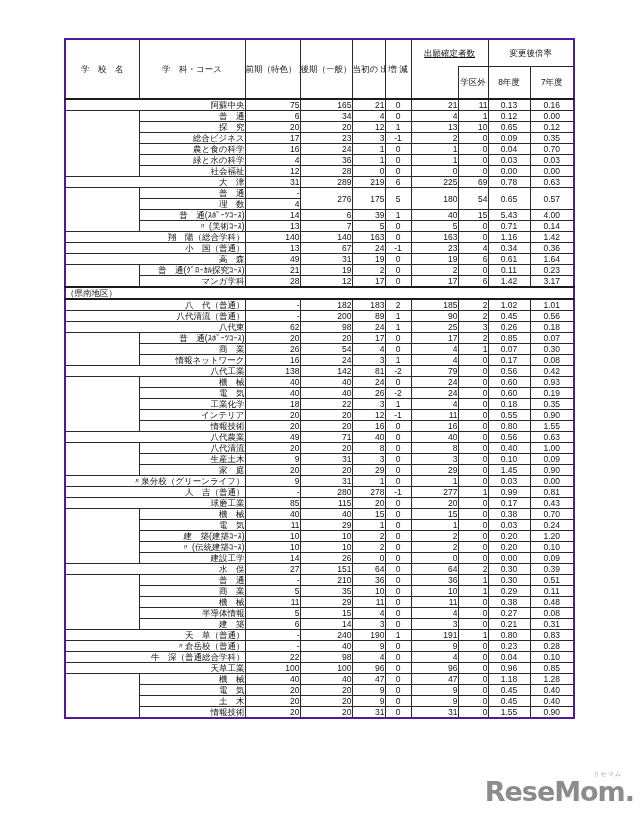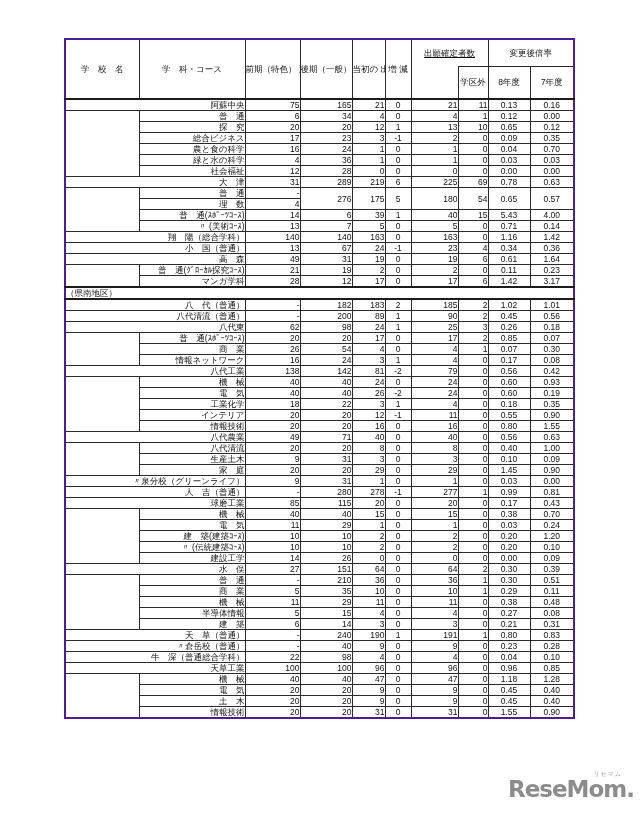--- a/index.html
+++ b/index.html
@@ -36,21 +36,21 @@
   .logo {
     position:absolute; top:770px; right:6px; height:40px;
     text-align:right;
   }
   .logo-ruby {
     position:absolute; top:0px; right:12px;
     font-size:6px; color:#9a9a9a; letter-spacing:1px;
   }
   .logo-text {
     display:block; margin-top:6px;
-    font-size:23px; font-weight:bold; letter-spacing:-1px;
+    font-size:27px; font-weight:bold; letter-spacing:-1px;
     color:#8c8c8c; font-family:"DejaVu Sans","Liberation Sans",sans-serif;
   }
 </style>
 </head>
 <body>
 
 <div class="sheet">
   <table class="adm">
     <colgroup>
       <col style="width:74px">

